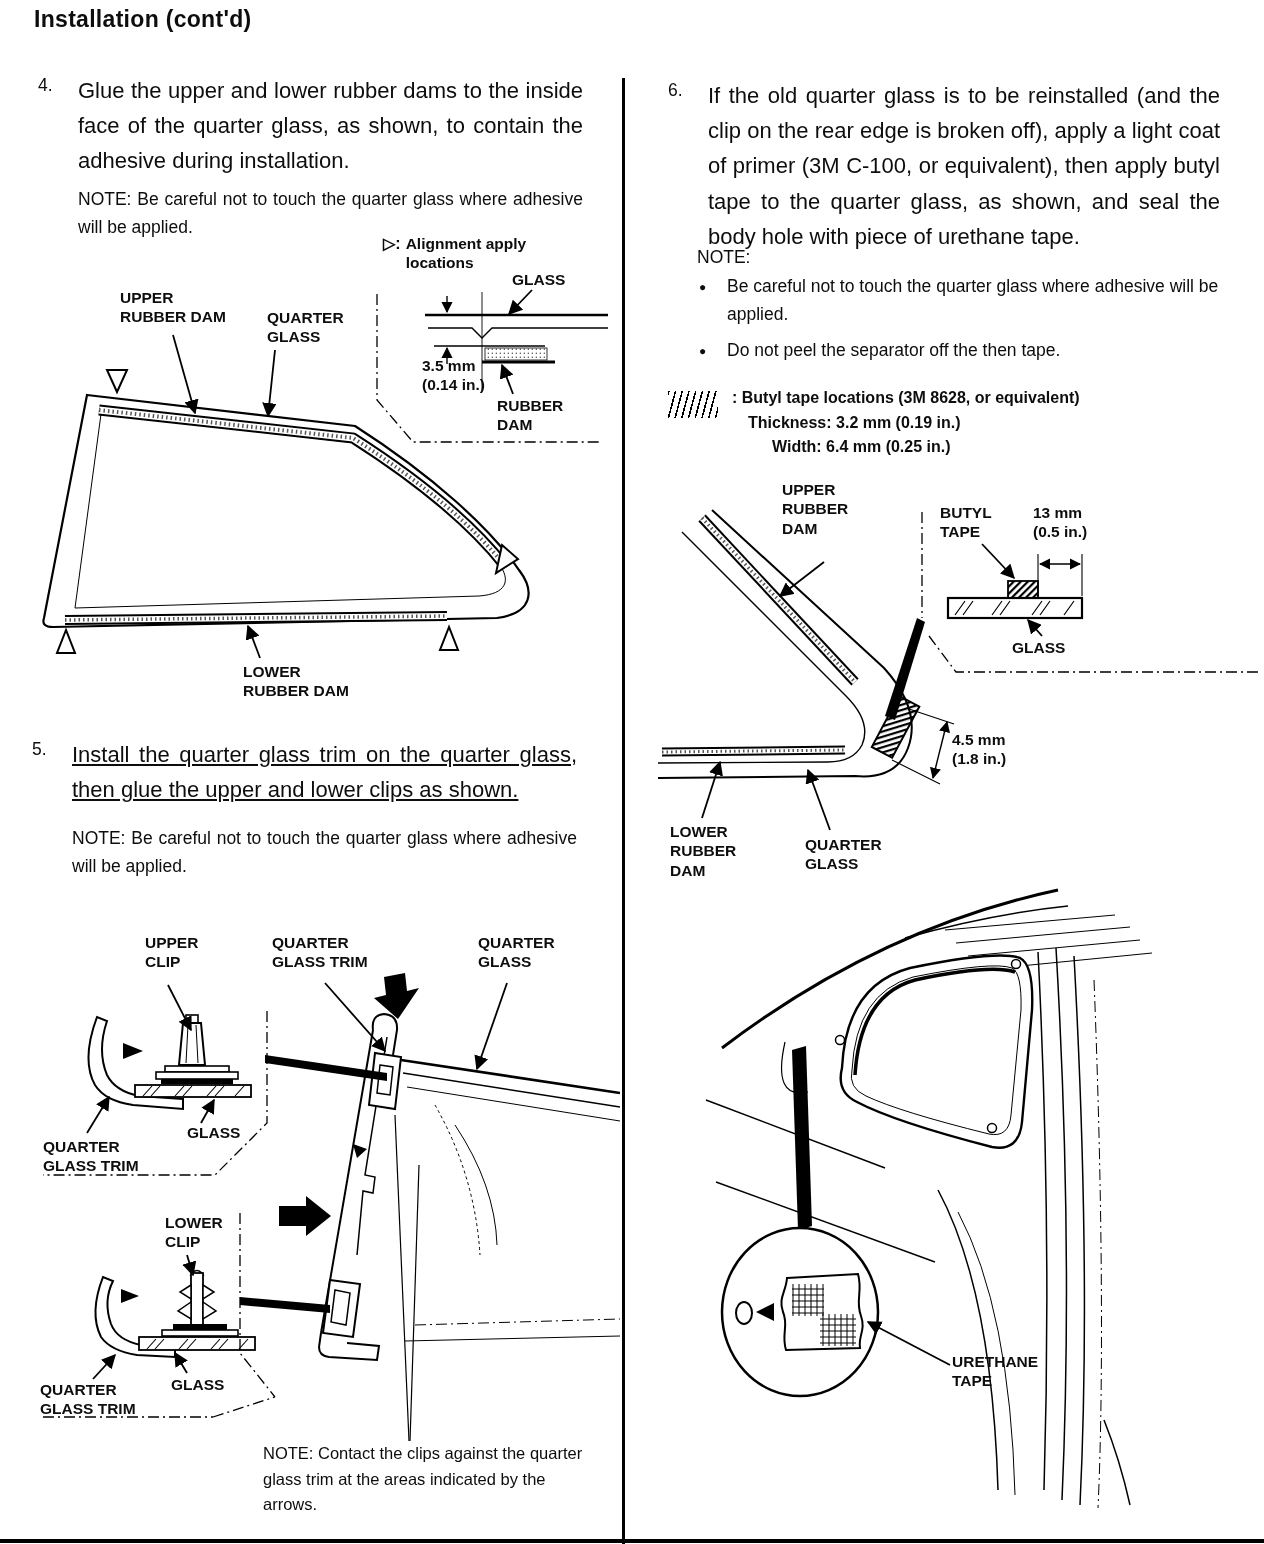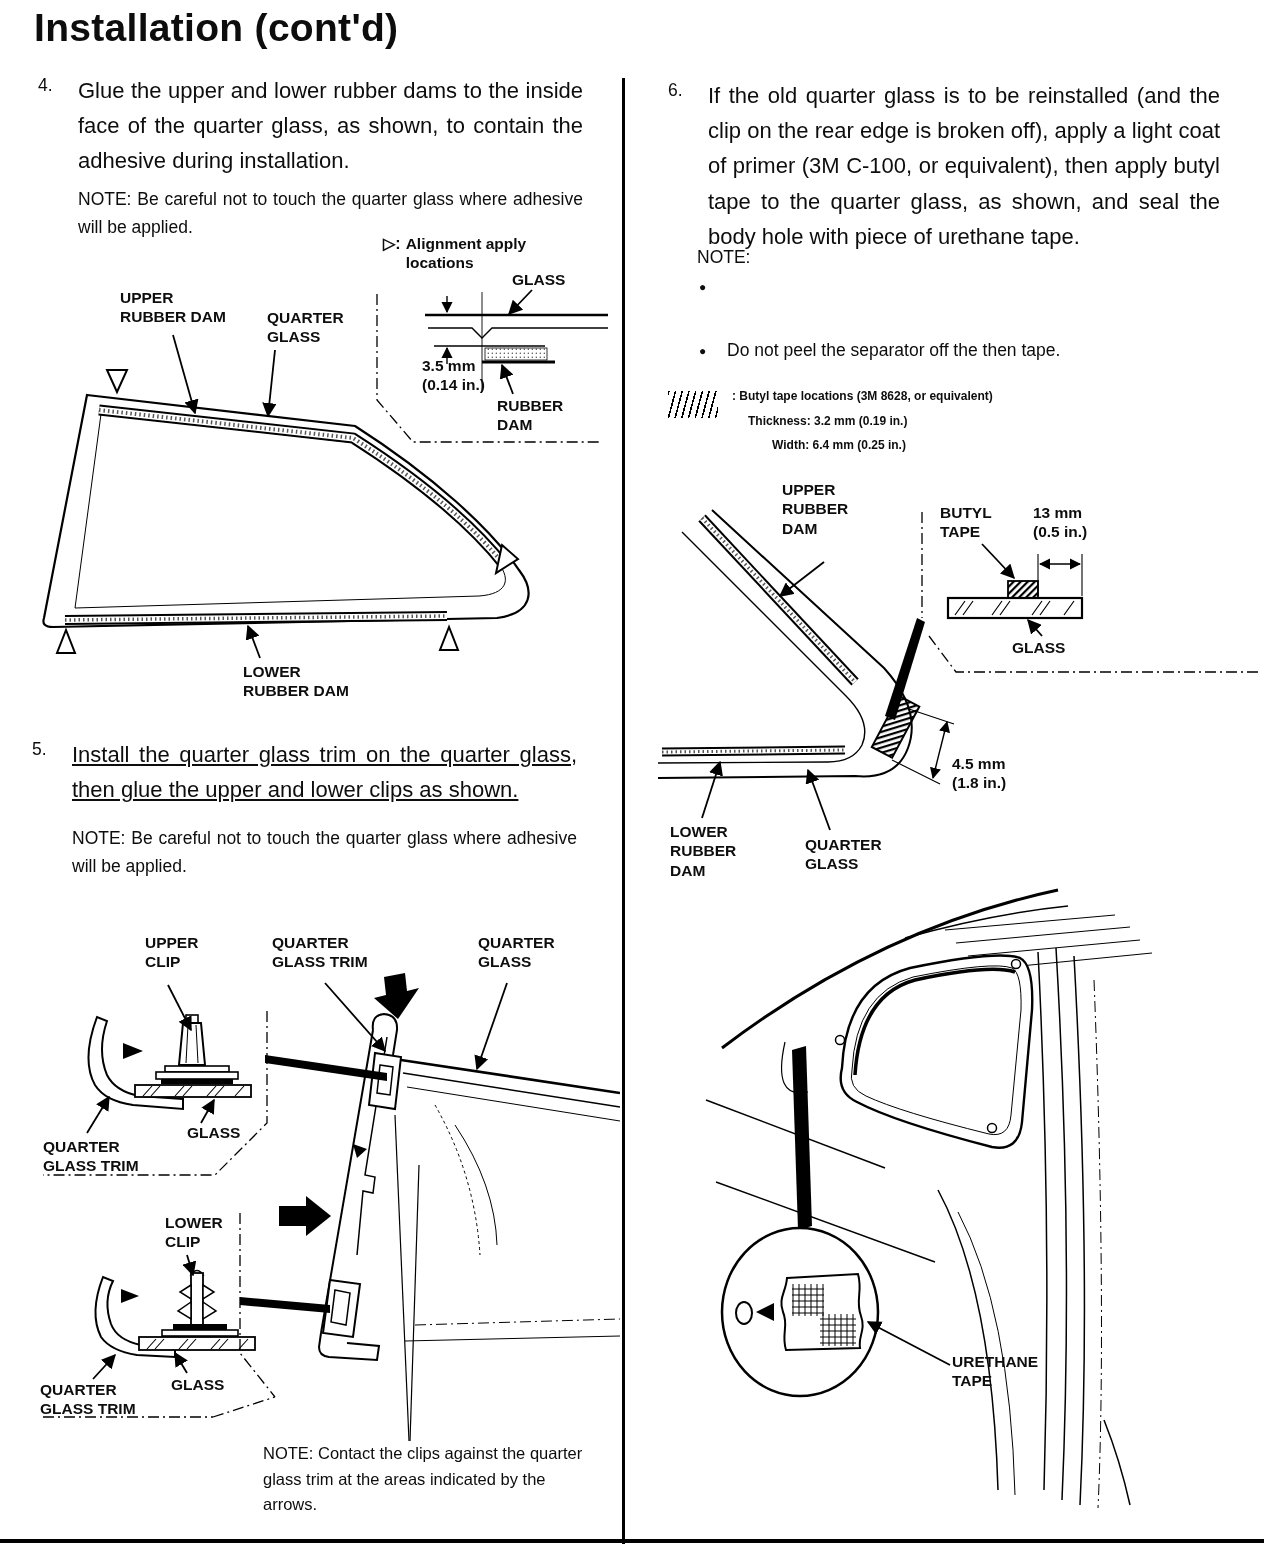--- a/index.html
+++ b/index.html
@@ -1,38 +1,38 @@
 <!DOCTYPE html>
 <html><head>
 <meta charset="utf-8">
 <style>
   html,body { margin:0; padding:0; background:#e8e8e8; }
   .page {
     position:relative; width:1264px; height:1544px; margin:0 auto;
     background:#ffffff; color:#0d0d0d; overflow:hidden;
     font-family:"Liberation Sans", sans-serif;
   }
-  .title { position:absolute; left:34px; top:6px; font-size:39px; font-weight:bold; letter-spacing:0.3px; }
+  .title { position:absolute; left:34px; top:6px; font-size:23px; font-weight:bold; letter-spacing:0.3px; }
   .stepnum { position:absolute; font-size:17.5px; }
   .steptext { position:absolute; font-size:22px; line-height:1.6; text-align:justify; }
   .note { position:absolute; font-size:17.5px; line-height:1.6; }
   .lbl { position:absolute; font-size:15.5px; font-weight:bold; line-height:1.25; white-space:pre-line; }
   .divider { position:absolute; background:#000; }
   .fig { position:absolute; }
   .fig svg { position:absolute; left:0; top:0; }
   .legend-row { position:absolute; display:flex; align-items:flex-start; }
   .legend-glyph { font-size:16px; font-weight:bold; margin-right:5px; }
   .hatch-swatch {
     position:absolute; width:50px; height:27px;
     background:repeating-linear-gradient(105deg,#000 0 1.6px,transparent 1.6px 6.5px);
   }
   .bullet-glyph { position:absolute; font-size:12px; }
   .bullet-text { position:absolute; font-size:17.5px; line-height:1.6; }
   .fig-note { position:absolute; font-size:16.5px; line-height:1.55; }
-  .legend-line { position:absolute; font-size:12px; font-weight:bold; }
+  .legend-line { position:absolute; font-size:16px; font-weight:bold; }
   .bottom-bar { position:absolute; background:#000; }
 </style>
 </head>
 <body>
 
 <div class="page">
 
   <div class="title">Installation (cont'd)</div>
 
   <div class="divider" style="left:622px;top:78px;width:3px;height:1466px;"></div>
@@ -195,20 +195,21 @@
     <div class="lbl" style="left:136px;top:450px;">GLASS</div>
     <div class="lbl" style="left:5px;top:455px;">QUARTER
 GLASS TRIM</div>
     <div class="fig-note" style="left:228px;top:516px;width:320px;">NOTE: Contact the clips against the quarter glass trim at the areas indicated by the arrows.</div>
   </div>
 
   <div class="stepnum" style="left:668px;top:80px;">6.</div>
   <div class="steptext" style="left:708px;top:78px;width:512px;">If the old quarter glass is to be reinstalled (and the clip on the rear edge is broken off), apply a light coat of primer (3M C-100, or equivalent), then apply butyl tape to the quarter glass, as shown, and seal the body hole with piece of urethane tape.</div>
   <div class="note" style="left:697px;top:243px;">NOTE:</div>
   <div class="bullet-glyph" style="left:699px;top:280px;">●</div>
+  <div class="bullet-text" style="left:727px;top:272px;width:495px;">Be careful not to touch the quarter glass where adhesive will be applied.</div>
   <div class="bullet-glyph" style="left:699px;top:344px;">●</div>
   <div class="bullet-text" style="left:727px;top:336px;width:495px;">Do not peel the separator off the then tape.</div>
 
   <div class="hatch-swatch" style="left:668px;top:391px;"></div>
   <div class="legend-line" style="left:732px;top:389px;">: Butyl tape locations (3M 8628, or equivalent)</div>
   <div class="legend-line" style="left:748px;top:414px;">Thickness: 3.2 mm (0.19 in.)</div>
   <div class="legend-line" style="left:772px;top:438px;">Width: 6.4 mm (0.25 in.)</div>
 
   <div class="fig" style="left:650px;top:470px;width:614px;height:420px;">
     <svg width="614" height="420" viewBox="0 0 614 420">
@@ -258,21 +259,21 @@
       <line x1="180" y1="360" x2="158" y2="300" stroke="#000" stroke-width="1.8" marker-end="url(#a3)"></line>
     </svg>
     <div class="lbl" style="left:132px;top:10px;">UPPER
 RUBBER
 DAM</div>
     <div class="lbl" style="left:290px;top:33px;">BUTYL
 TAPE</div>
     <div class="lbl" style="left:383px;top:33px;">13 mm
 (0.5 in.)</div>
     <div class="lbl" style="left:362px;top:168px;">GLASS</div>
-    <div class="lbl" style="left:302px;top:260px;margin-top:24px;">4.5 mm
+    <div class="lbl" style="left:302px;top:260px;">4.5 mm
 (1.8 in.)</div>
     <div class="lbl" style="left:20px;top:352px;">LOWER
 RUBBER
 DAM</div>
     <div class="lbl" style="left:155px;top:365px;">QUARTER
 GLASS</div>
   </div>
 
   <div class="fig" style="left:700px;top:860px;width:564px;height:660px;">
     <svg width="564" height="660" viewBox="0 0 564 660">

